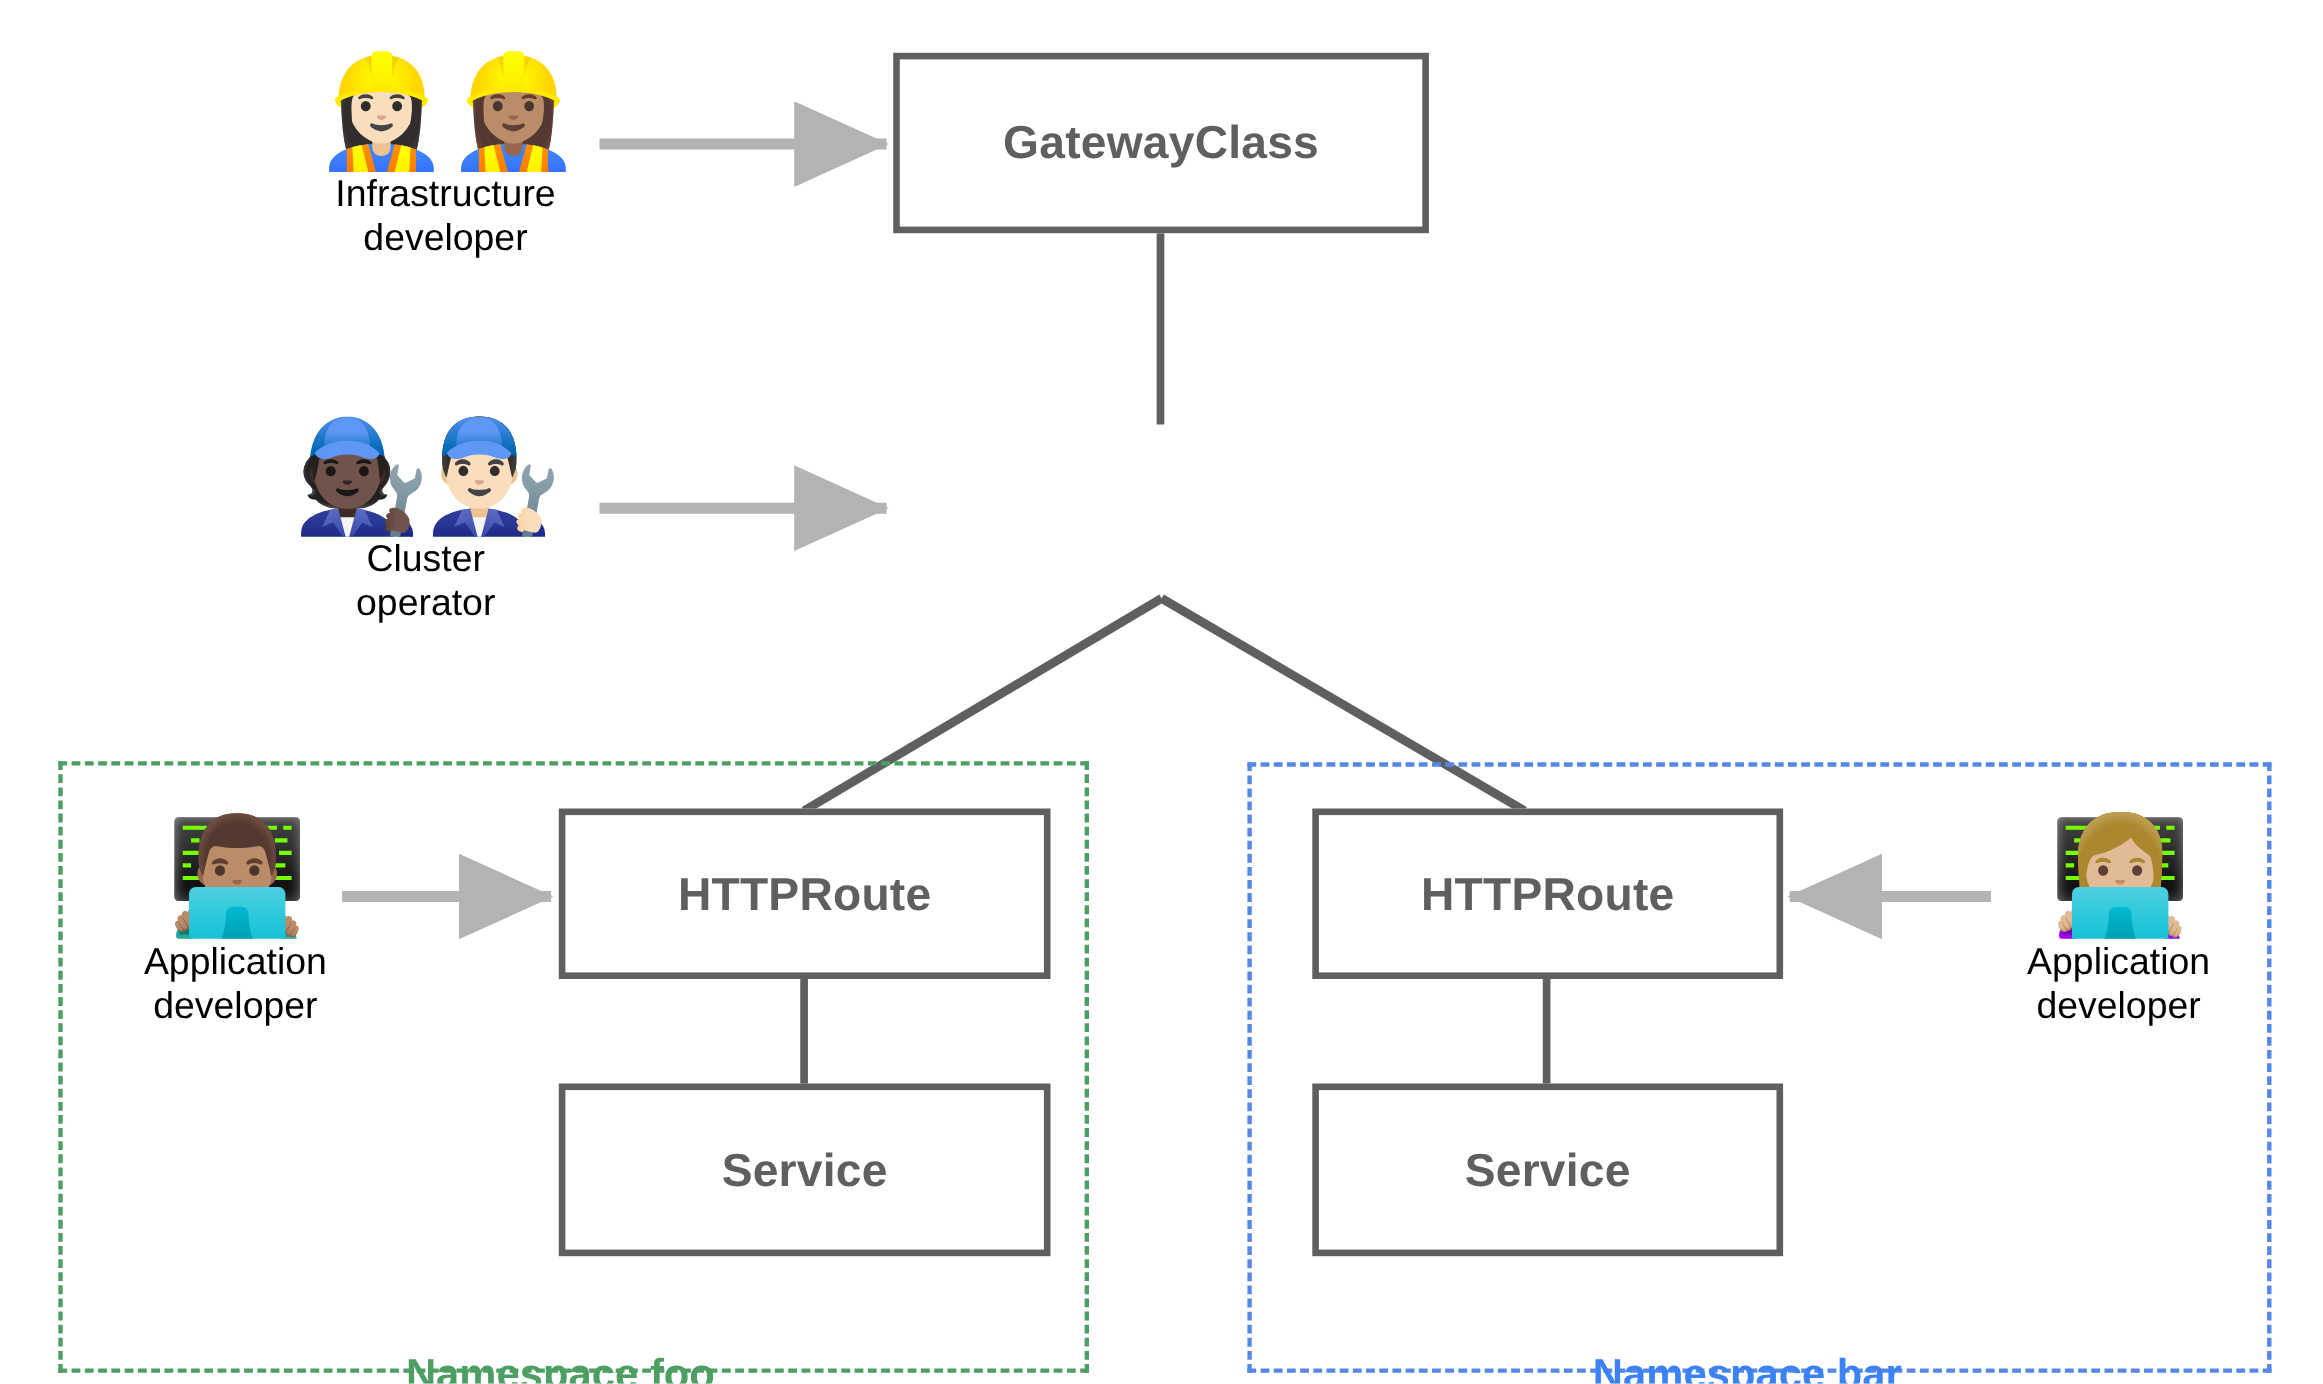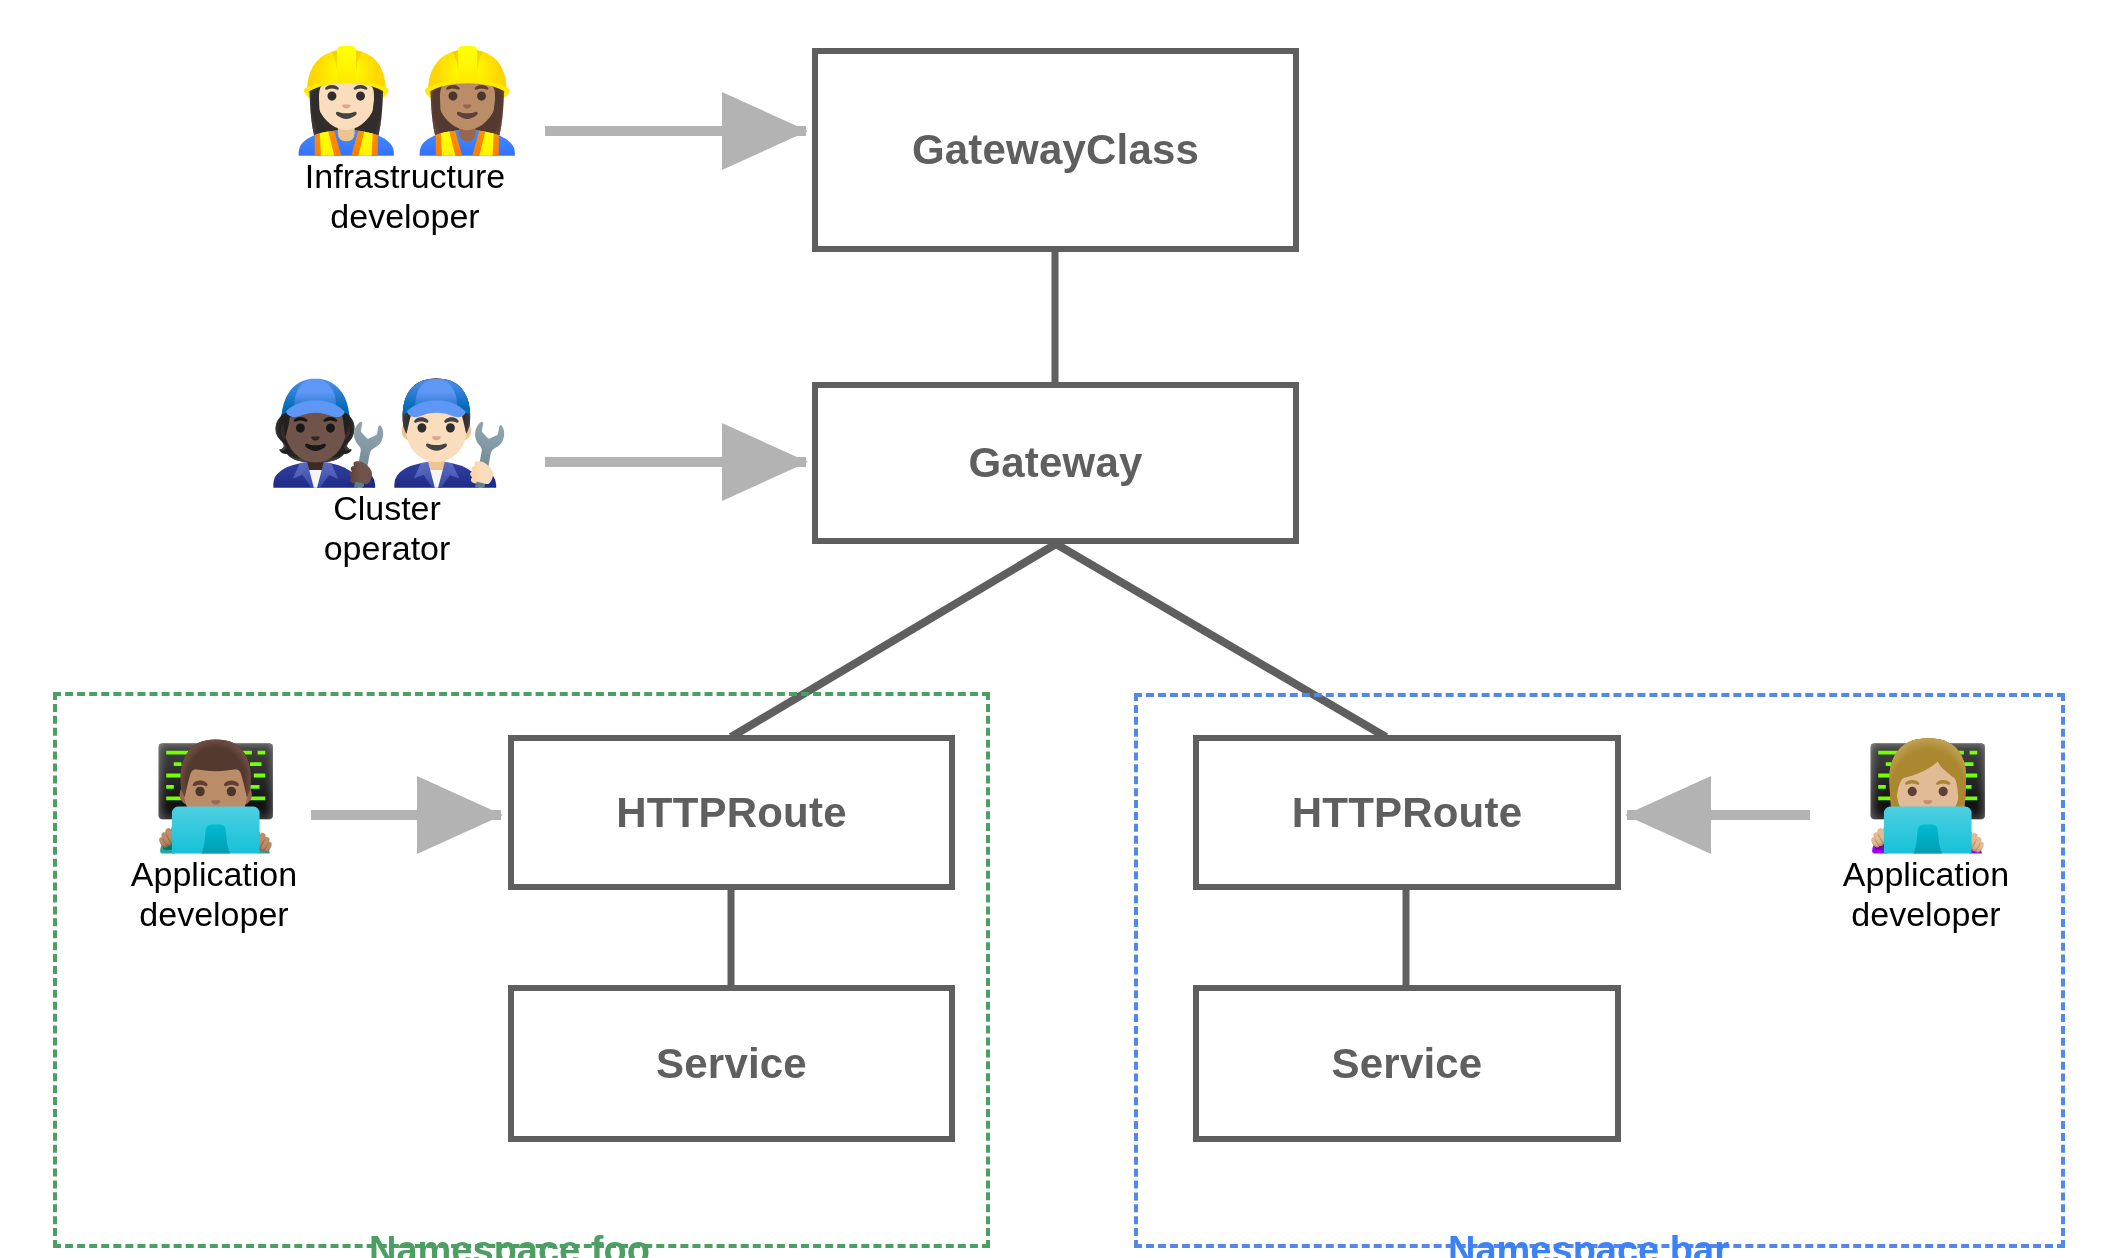--- a/index.html
+++ b/index.html
@@ -113,27 +113,24 @@
     <line x1="311" y1="815" x2="501" y2="815" stroke="#b3b3b3" stroke-width="10" marker-end="url(#arrowhead)"></line>
     <line x1="1810" y1="815" x2="1627" y2="815" stroke="#b3b3b3" stroke-width="10" marker-end="url(#arrowhead)"></line>
 
     <line x1="1055" y1="212" x2="1055" y2="386" stroke="#5f5f5f" stroke-width="7"></line>
     <line x1="1056" y1="544" x2="731" y2="737" stroke="#5f5f5f" stroke-width="8"></line>
     <line x1="1056" y1="544" x2="1386" y2="737" stroke="#5f5f5f" stroke-width="8"></line>
     <line x1="731" y1="888" x2="731" y2="988" stroke="#5f5f5f" stroke-width="7"></line>
     <line x1="1406" y1="888" x2="1406" y2="988" stroke="#5f5f5f" stroke-width="7"></line>
   </svg>
 
-  <div class="res-box" style="left:812px; top:48px; width:487px; height:204px;">
+  <div class="res-box" style="left:812px; top:48px; width:487px; height:164px;">
     <span class="res-label">GatewayClass</span>
   </div>
 
-  <div class="res-box" style="left:812px; top:382px; width:487px; height:162px;">
-    <span class="res-label">Gateway</span>
-  </div>
 
   <div class="res-box" style="left:508px; top:735px; width:447px; height:155px;">
     <span class="res-label">HTTPRoute</span>
   </div>
 
   <div class="res-box" style="left:508px; top:985px; width:447px; height:157px;">
     <span class="res-label">Service</span>
   </div>
 
   <div class="res-box" style="left:1193px; top:735px; width:428px; height:155px;">

